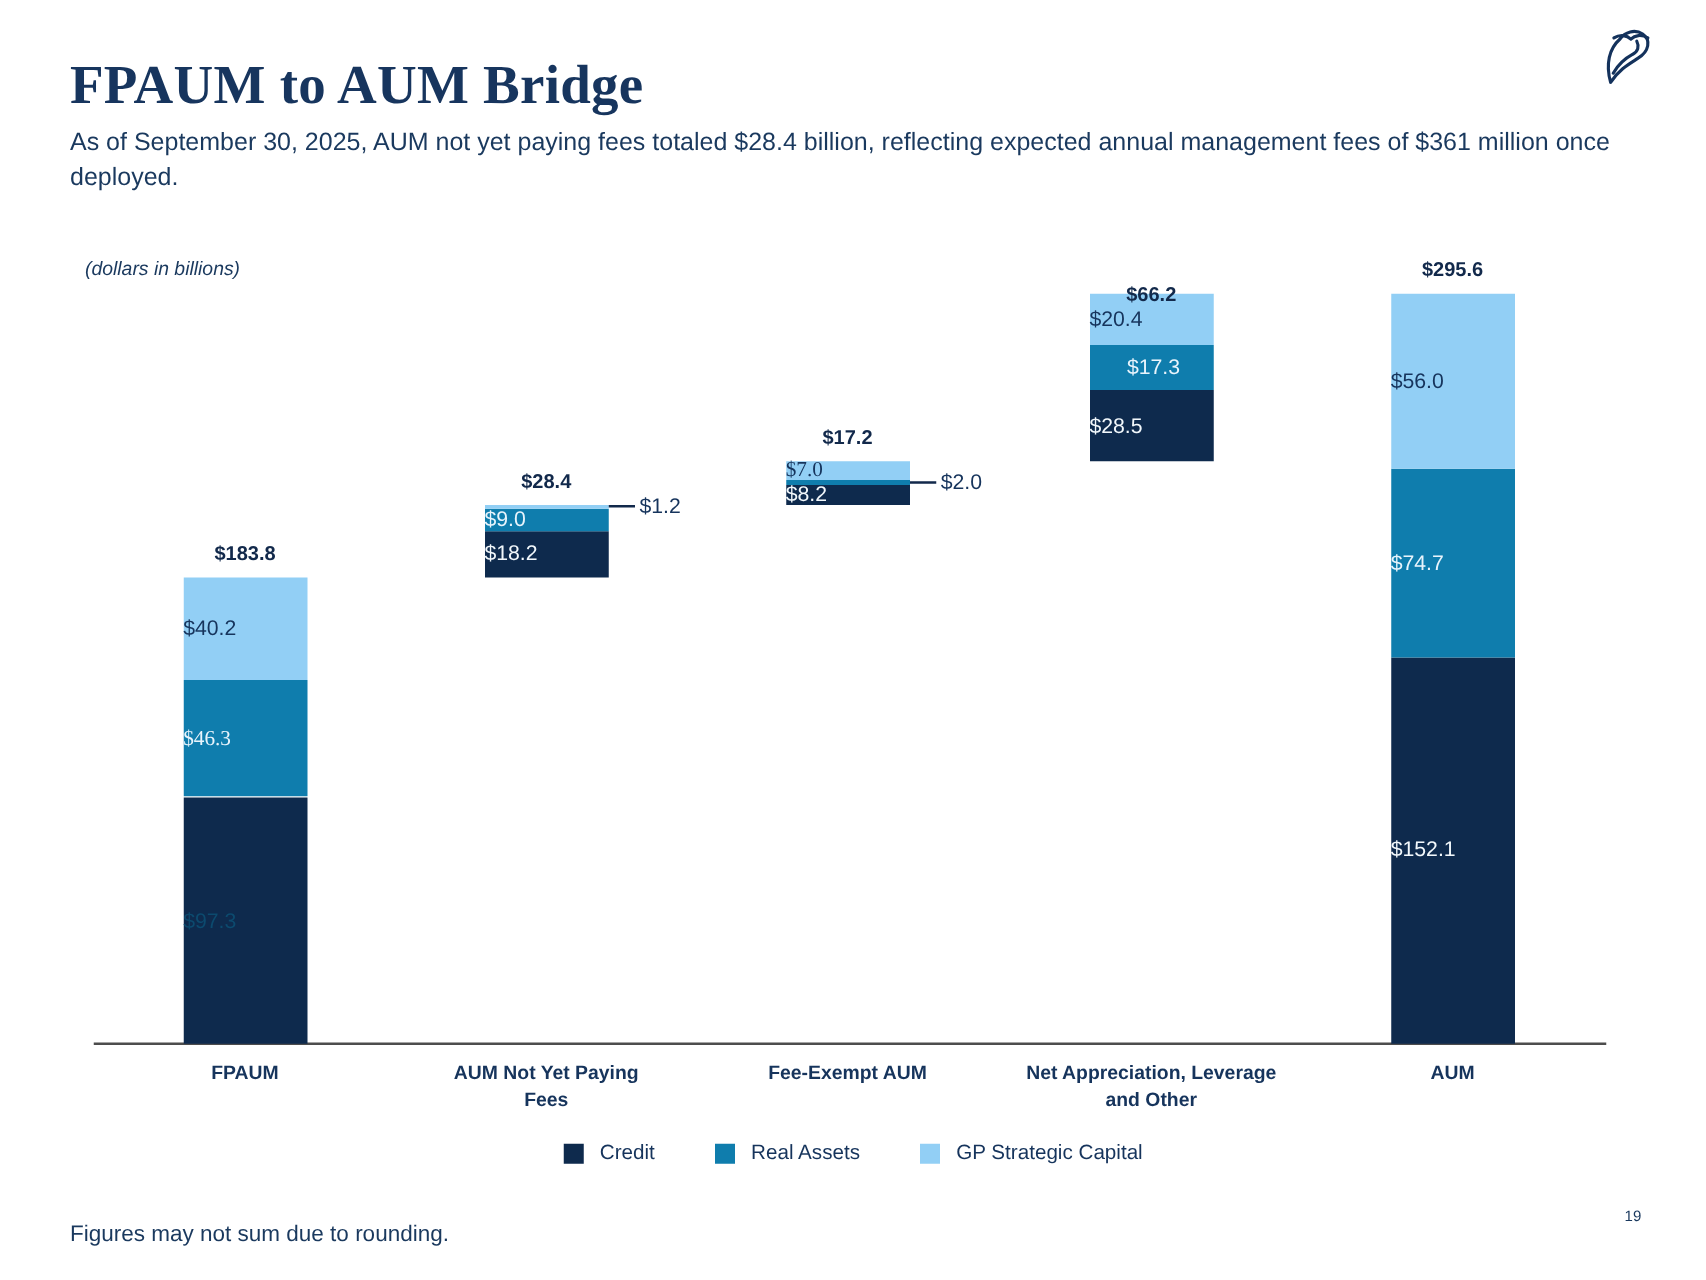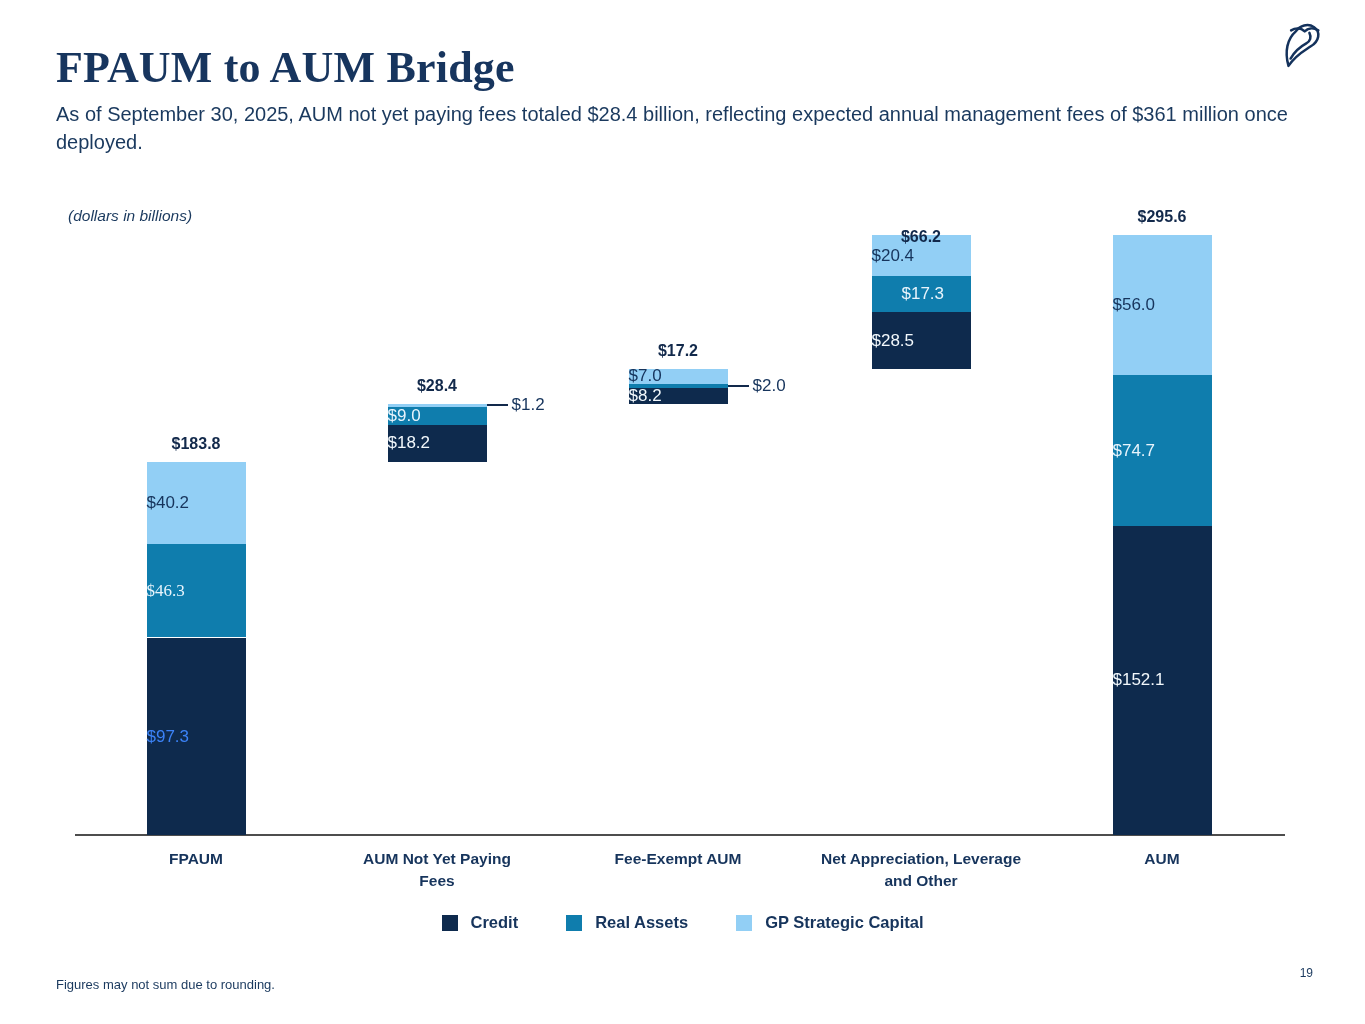--- a/index.html
+++ b/index.html
@@ -58,24 +58,24 @@
     position:absolute;top:848px;
     font-size:15.5px;font-weight:bold;color:#16345c;
     text-align:center;line-height:1.4;
   }
   .legend{
     position:absolute;left:0;top:913px;width:100%;
     display:flex;justify-content:center;align-items:center;gap:48px;
   }
   .legend-item{display:flex;align-items:center;gap:13px;}
   .legend-swatch{width:16px;height:16px;}
-  .legend-text{font-size:16.5px;color:#16345c;font-weight:bold;}
+  .legend-text{font-size:16.5px;color:#16345c;}
   .footnote{
     position:absolute;left:56px;top:977px;
-    font-size:13px;color:#1a395e;
+    font-size:18px;color:#1a395e;
   }
   .page-number{
     position:absolute;right:52px;top:966px;
     font-size:12px;color:#1a395e;
   }
 </style>
 </head>
 <body>
 
 <div class="slide">
@@ -87,21 +87,21 @@
     <path d="M18 12 C10 19 7 31 11 45 C18 34.5 26 30.5 32 26.5 C40.5 21.5 42 12.5 35.5 8 C29.5 4 22 6.5 18 12 Z"></path>
     <path d="M13.5 11 C18.5 8 23.5 9 26.5 12 C29.5 9 34.5 8 39.5 11"></path>
     <path d="M31 13.5 C33 17.5 32 21.5 28 23.5 C22.5 26.5 17 31 13 38"></path>
   </svg>
 
   <div class="units-note">(dollars in billions)</div>
 
   <div id="chart-layer">
     <div class="axis-line"></div>
   <div class="bar-seg" style="left: 146.5px; top: 637.5px; width: 99px; height: 197.5px; background: rgb(14, 42, 77);"></div>
-      <div class="seg-label" style="left: 146.5px; top: 637.5px; width: 99px; height: 197.5px; line-height: 197.5px; color: #3b82f6;">$97.3</div>
+      <div class="seg-label" style="left: 146.5px; top: 637.5px; width: 99px; height: 197.5px; line-height: 197.5px; color: #0c4a6e;">$97.3</div>
       <div class="bar-seg" style="left: 146.5px; top: 543.521px; width: 99px; height: 93.9797px; background: rgb(15, 125, 173);"></div>
       <div class="seg-label" style="left: 146.5px; top: 543.521px; width: 99px; height: 93.9797px; line-height: 93.9797px; color: rgb(232, 244, 252); font-family: Liberation Serif, serif;">$46.3</div>
       <div class="bar-seg" style="left: 146.5px; top: 461.923px; width: 99px; height: 81.598px; background: rgb(146, 207, 245);"></div>
       <div class="seg-label" style="left: 146.5px; top: 461.923px; width: 99px; height: 81.598px; line-height: 81.598px; color: rgb(22, 52, 92);">$40.2</div>
       <div class="total-label" style="left: 126px; top: 434.923px; width: 140px;">$183.8</div>
       <div class="category-label" style="left: 66px; width: 260px;">FPAUM</div>
       <div class="bar-seg" style="left: 387.5px; top: 424.98px; width: 99px; height: 36.9424px; background: rgb(14, 42, 77);"></div>
       <div class="seg-label" style="left: 387.5px; top: 424.98px; width: 99px; height: 36.9424px; line-height: 36.9424px; color: rgb(242, 248, 252);">$18.2</div>
       <div class="bar-seg" style="left: 387.5px; top: 406.712px; width: 99px; height: 18.2682px; background: rgb(15, 125, 173);"></div>
       <div class="seg-label" style="left: 387.5px; top: 406.712px; width: 99px; height: 18.2682px; line-height: 18.2682px; color: rgb(232, 244, 252);">$9.0</div>
@@ -109,21 +109,21 @@
       <div class="callout-line" style="left: 486.5px; top: 404.494px; width: 21px;"></div>
       <div class="callout-label" style="left: 511.5px; top: 395.494px;">$1.2</div>
       <div class="total-label" style="left: 367px; top: 377.276px; width: 140px;">$28.4</div>
       <div class="category-label" style="left: 307px; width: 260px;">AUM Not Yet Paying<br>Fees</div>
       <div class="bar-seg" style="left: 628.5px; top: 387.632px; width: 99px; height: 16.6444px; background: rgb(14, 42, 77);"></div>
       <div class="seg-label" style="left: 628.5px; top: 387.632px; width: 99px; height: 16.6444px; line-height: 16.6444px; color: rgb(242, 248, 252);">$8.2</div>
       <div class="bar-seg" style="left: 628.5px; top: 383.572px; width: 99px; height: 4.0596px; background: rgb(15, 125, 173);"></div>
       <div class="callout-line" style="left: 727.5px; top: 384.602px; width: 21px;"></div>
       <div class="callout-label" style="left: 752.5px; top: 375.602px;">$2.0</div>
       <div class="bar-seg" style="left: 628.5px; top: 369.364px; width: 99px; height: 14.2086px; background: rgb(146, 207, 245);"></div>
-      <div class="seg-label" style="left: 628.5px; top: 369.364px; width: 99px; height: 14.2086px; line-height: 14.2086px; color: rgb(22, 52, 92);">$7.0</div>
+      <div class="seg-label" style="left: 628.5px; top: 369.364px; width: 99px; height: 14.2086px; line-height: 14.2086px; color: rgb(22, 52, 92); font-family: Liberation Serif, serif;">$7.0</div>
       <div class="total-label" style="left: 608px; top: 342.364px; width: 140px;">$17.2</div>
       <div class="category-label" style="left: 548px; width: 260px;">Fee-Exempt AUM</div>
       <div class="bar-seg" style="left: 871.5px; top: 311.515px; width: 99px; height: 57.8493px; background: rgb(14, 42, 77);"></div>
       <div class="seg-label" style="left: 871.5px; top: 311.515px; width: 99px; height: 57.8493px; line-height: 57.8493px; color: rgb(242, 248, 252);">$28.5</div>
       <div class="bar-seg" style="left: 871.5px; top: 276.399px; width: 99px; height: 35.1155px; background: rgb(15, 125, 173);"></div>
       <div class="seg-label" style="left: 871.5px; top: 276.399px; width: 99px; height: 35.1155px; line-height: 35.1155px; color: rgb(232, 244, 252); margin-left: 30px;">$17.3</div>
       <div class="bar-seg" style="left: 871.5px; top: 234.991px; width: 99px; height: 41.4079px; background: rgb(146, 207, 245);"></div>
       <div class="seg-label" style="left: 871.5px; top: 234.991px; width: 99px; height: 41.4079px; line-height: 41.4079px; color: rgb(22, 52, 92);">$20.4</div>
       <div class="total-label" style="left: 851px; top: 207.991px; width: 140px; margin-top: 20px;">$66.2</div>
       <div class="category-label" style="left: 791px; width: 260px;">Net Appreciation, Leverage<br>and Other</div>

